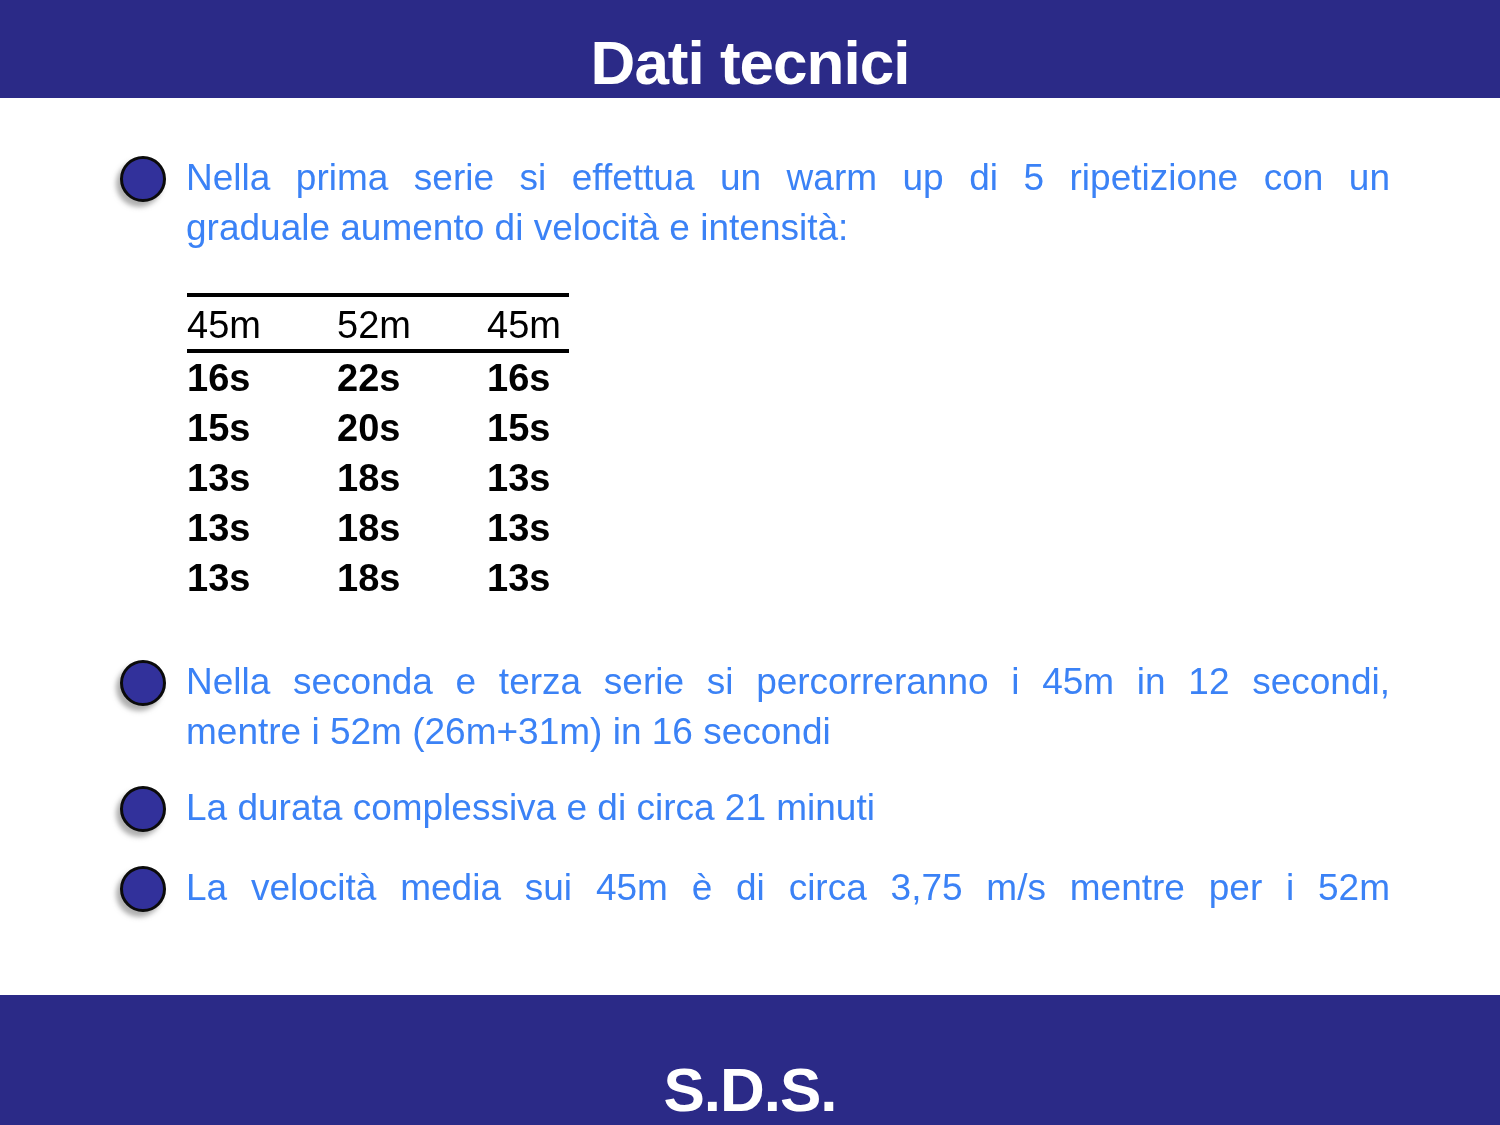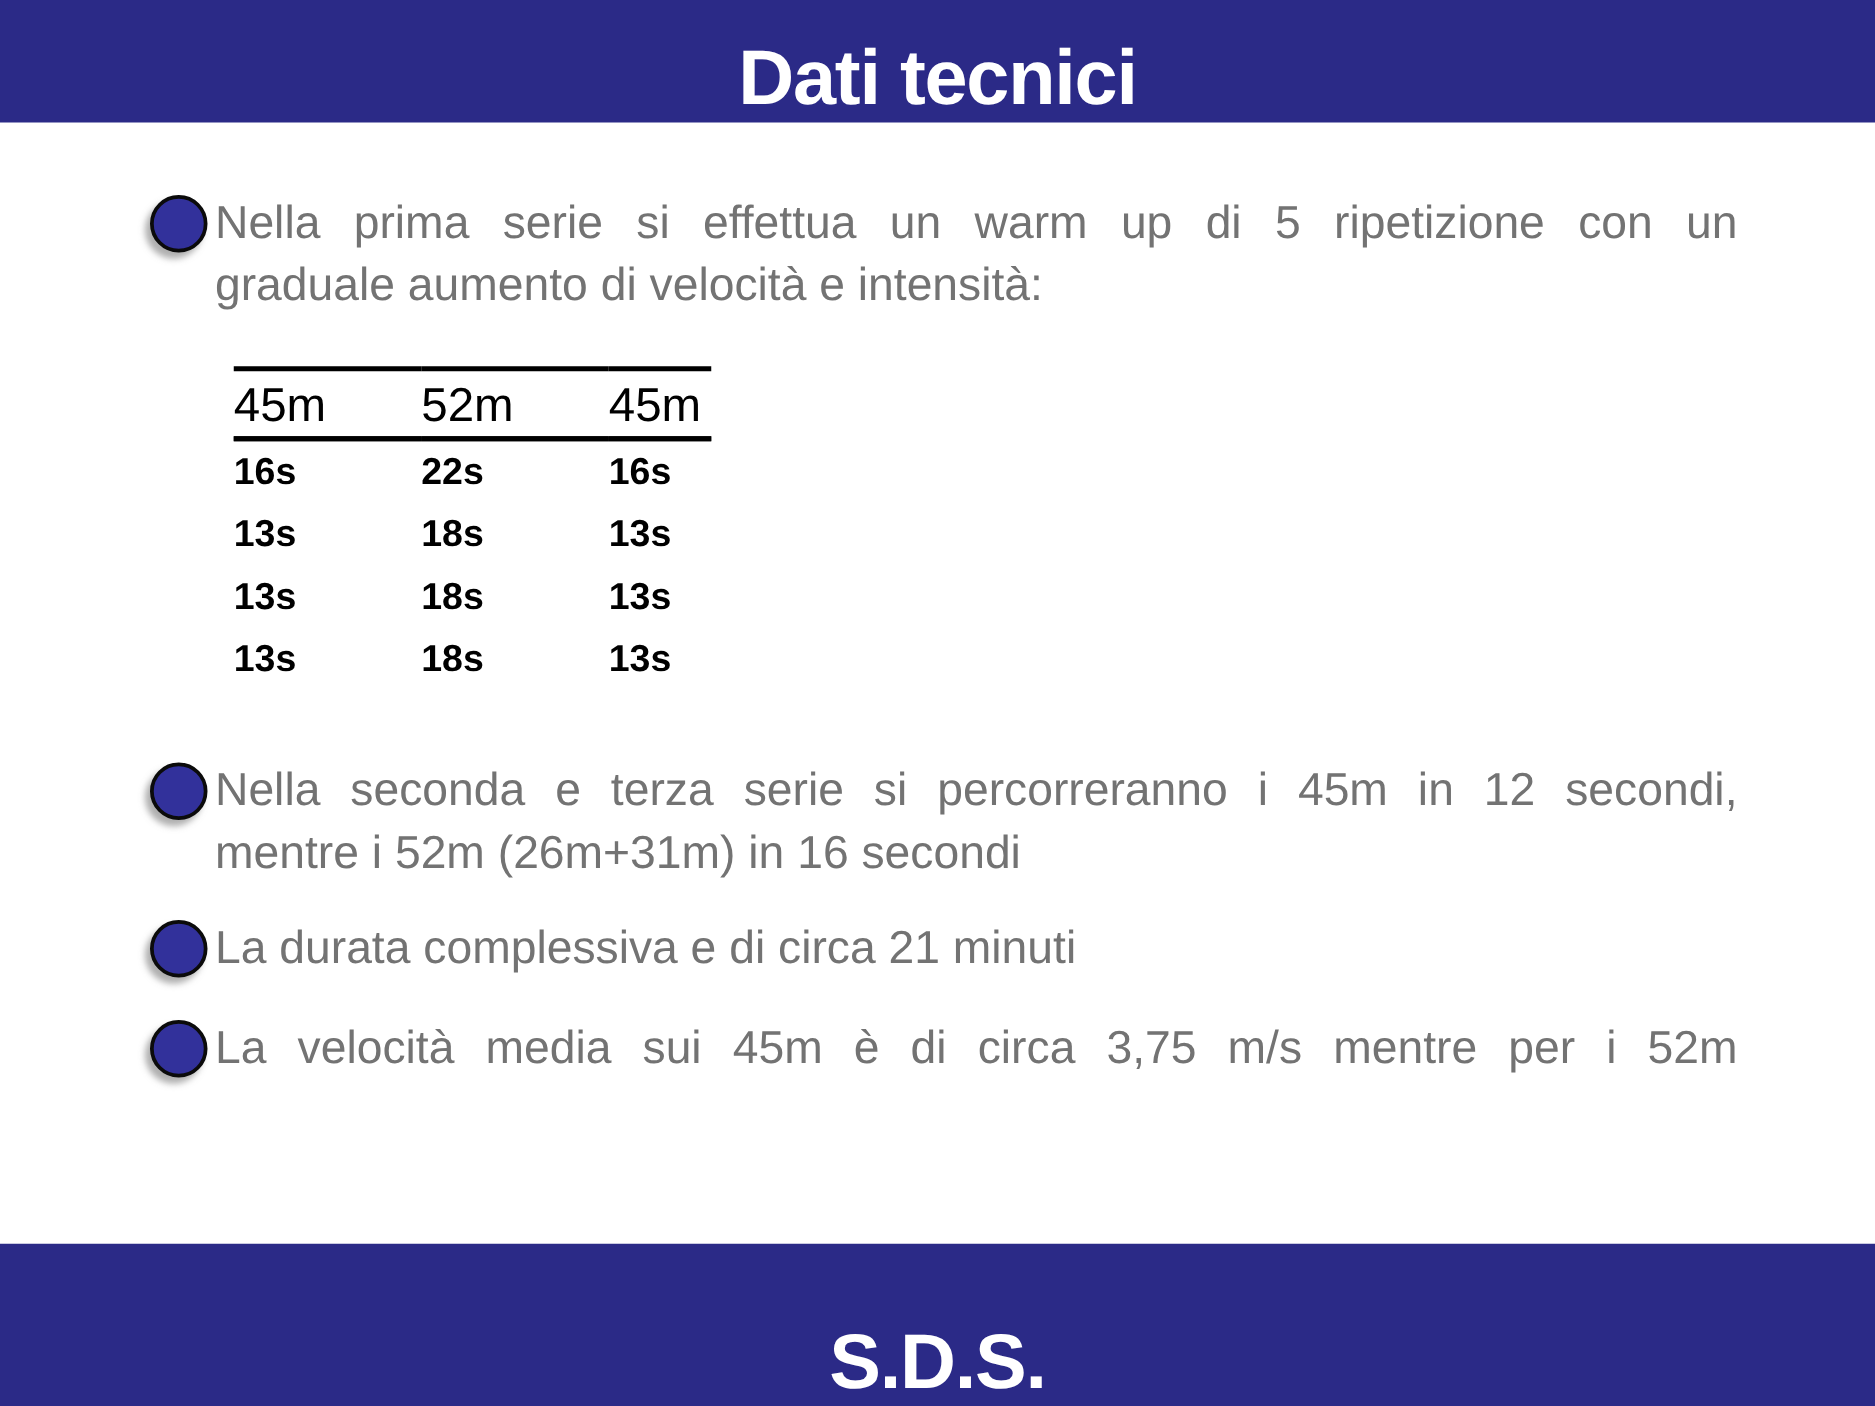--- a/index.html
+++ b/index.html
@@ -46,22 +46,22 @@
     width: 40px;
     height: 40px;
     border-radius: 50%;
     background: #32319B;
     border: 3px solid #0b0b0b;
     box-shadow: -4px 5px 5px rgba(110,110,110,0.55);
     margin-top: 3px;
   }
   .bullet-text {
     flex: 1;
-    margin-left: 6px;
-    color: #737373;
+    margin-left: 20px;
+    color: #3b82f6;
     font-size: 37px;
     line-height: 50px;
   }
   .line.justify {
     text-align: justify;
     text-align-last: justify;
   }
   .m-b1 { margin-top: 55px; }
   .m-b2 { margin-top: 54px; }
   .m-b3 { margin-top: 26px; }
@@ -78,21 +78,21 @@
     font-size: 38px;
     color: #000;
     height: 48px;
     vertical-align: bottom;
     padding: 2px 0 2px 0;
     border-bottom: 4px solid #000;
   }
   table.times th:last-child { width: 82px; }
   table.times td {
     font-weight: bold;
-    font-size: 30px;
+    font-size: 38px;
     color: #000;
     height: 50px;
     vertical-align: middle;
     padding: 0;
   }
 </style>
 </head>
 <body>
 
 <div class="slide">
@@ -117,20 +117,25 @@
           <th>45m</th>
           <th>52m</th>
           <th>45m</th>
         </tr>
       </thead>
       <tbody>
         <tr>
           <td>16s</td>
           <td>22s</td>
           <td>16s</td>
+        </tr>
+        <tr>
+          <td>15s</td>
+          <td>20s</td>
+          <td>15s</td>
         </tr>
         <tr>
           <td>13s</td>
           <td>18s</td>
           <td>13s</td>
         </tr>
         <tr>
           <td>13s</td>
           <td>18s</td>
           <td>13s</td>

